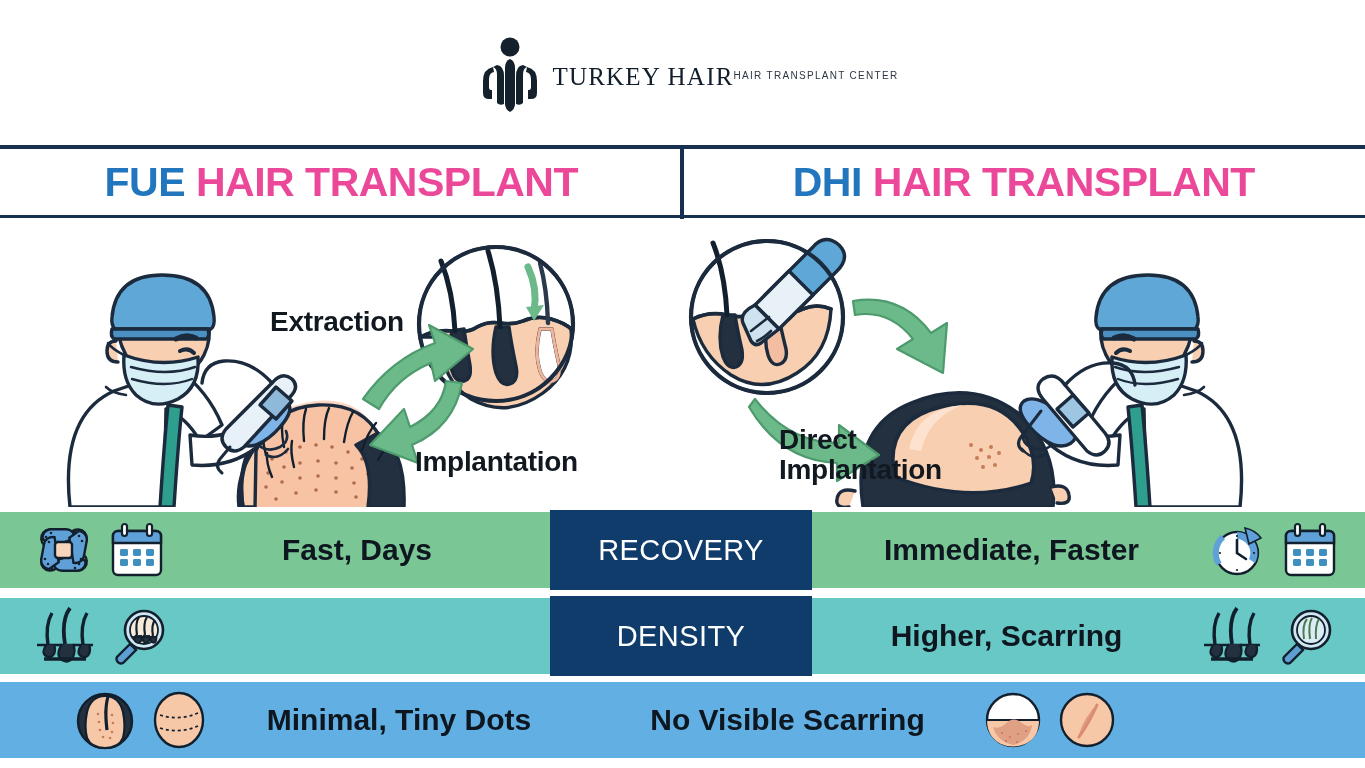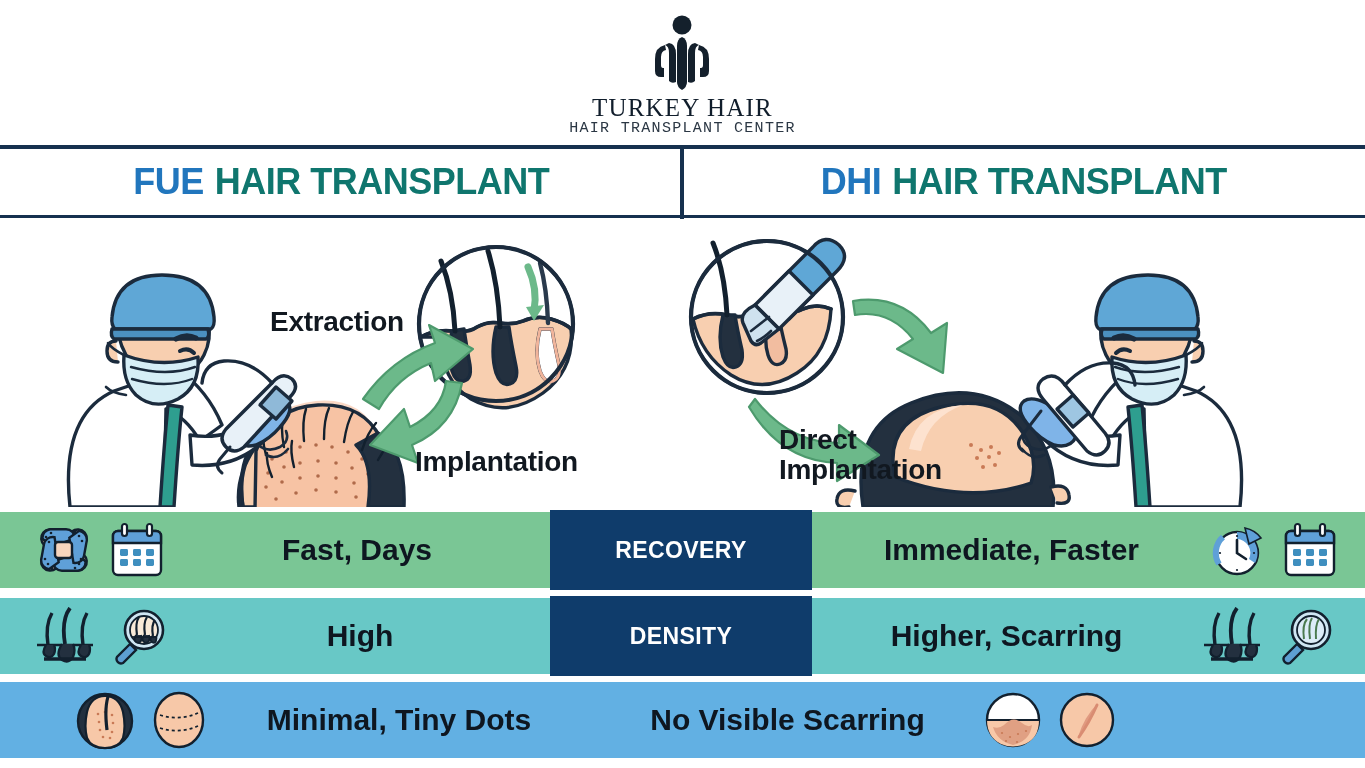--- a/index.html
+++ b/index.html
@@ -12,48 +12,48 @@
     position:relative;
   }
   .page{position:relative;width:1365px;height:768px;background:#fff;}
 
   
   .logo-band{
     position:absolute;left:0;top:0;width:1365px;height:147px;
     background:#ffffff;
     display:flex;align-items:center;justify-content:center;
   }
-  .logo-wrap{display:flex;flex-direction:column;align-items:center;justify-content:flex-start;padding-top:4px;}
+  .logo-wrap{display:flex;align-items:center;justify-content:flex-start;padding-top:4px;}
   .logo-mark{width:86px;height:78px;display:block;}
   .logo-name{
     font-family:"Liberation Serif", serif;
     font-size:25px;letter-spacing:1.2px;color:#101d2b;
     margin-top:2px;line-height:1;
   }
   .logo-sub{
-    font-family:Liberation Mono, monospace;
-    font-size:15px;letter-spacing:1.3px;color:#2b3744;
+    font-family:Liberation Sans, sans-serif;
+    font-size:10px;letter-spacing:1.3px;color:#2b3744;
     margin-top:1px;line-height:1;
   }
 
   
   .hrule{position:absolute;left:0;width:1365px;height:4px;background:#16314f;}
   .hrule.top{top:145px;}
   .hrule.under-head{top:215px;height:3px;}
   .vrule{position:absolute;top:145px;left:680px;width:4px;height:360px;background:#16314f;}
 
   
   .heads{position:absolute;left:0;top:149px;width:1365px;height:66px;display:flex;}
   .head{
     flex:1 1 50%;display:flex;align-items:center;justify-content:center;
-    font-size:36px;font-weight:bold;letter-spacing:-0.5px;
+    font-size:41px;font-weight:bold;letter-spacing:-0.5px;
     white-space:nowrap;
   }
   .head .acc{color:#2176bd;}
-  .head .rest{color:#0f766e;margin-left:11px;}
+  .head .rest{color:#ec4899;margin-left:11px;}
 
   
   .panels{position:absolute;left:0;top:219px;width:1254px;height:288px;display:flex;}
   .panel{flex:1 1 50%;position:relative;overflow:hidden;background:#fff;}
   .panel svg{position:absolute;left:0;top:0;}
   .ill-label{
     position:absolute;font-weight:bold;color:#111820;
     font-size:28px;letter-spacing:-0.3px;line-height:1.06;
   }
   #lbl-extraction{left:270px;top:88px;}
@@ -74,21 +74,21 @@
     font-size:30px;font-weight:bold;color:#0e1620;white-space:nowrap;
   }
   .cell.left .cell-txt{flex:1;text-align:center;padding:0 6px;}
   .cell.right .cell-txt{flex:1;text-align:center;padding:0 6px;}
   .icons{display:flex;align-items:center;gap:16px;flex:0 0 auto;}
   .icons svg{display:block;}
 
   .center-label{
     width:262px;height:80px;background:#0f3c6b;
     display:flex;align-items:center;justify-content:center;
-    color:#ffffff;font-size:23px;font-weight:bold;letter-spacing:0.4px;
+    color:#ffffff;font-size:29px;font-weight:normal;letter-spacing:0.4px;
     flex:0 0 262px;
   }
 </style>
 </head>
 <body>
 
 <div class="page">
 
   <div class="logo-band">
     <div class="logo-wrap">
@@ -430,21 +430,20 @@
               <path d="M25 28 q-2 -12 2 -18" stroke-width="2.2"></path>
               <path d="M32 28 q-3 5 0 7 q3 2 5 -1 q1 -3 0 -6" fill="#23303f"></path>
               <path d="M33 28 q-2 -12 2 -18" stroke-width="2.2"></path>
               <path d="M40 29 q-3 4 0 6 q3 2 4 -1 q1 -3 0 -5" fill="#23303f"></path>
               <path d="M41 29 q-2 -11 2 -16" stroke-width="2.2"></path>
               <path d="M20 30 h24"></path>
             </g>
             <path d="M18 37 l-13 13 a4.5 4.5 0 0 0 6 6 l13 -13 z" fill="#5d9fd2" stroke="#12202e" stroke-width="2.4"></path>
           </svg>
         </div>
-        <span class="cell-txt">High</span>
       </div>
       <div class="center-label">DENSITY</div>
       <div class="cell right">
         <span class="cell-txt">Higher, Scarring</span>
         <div class="icons">
           <svg width="62" height="58" viewBox="0 0 62 58">
             <g stroke="#12202e" stroke-width="2.3" fill="none">
               <path d="M3 38 h56" stroke-width="2.6"></path>
               <path d="M12 38 q-5 8 0 11 q5 3 8 -2 q2 -5 0 -9" fill="#23303f"></path>
               <path d="M14 38 q-3 -20 4 -32" stroke-width="3.4" stroke="#12202e"></path>

